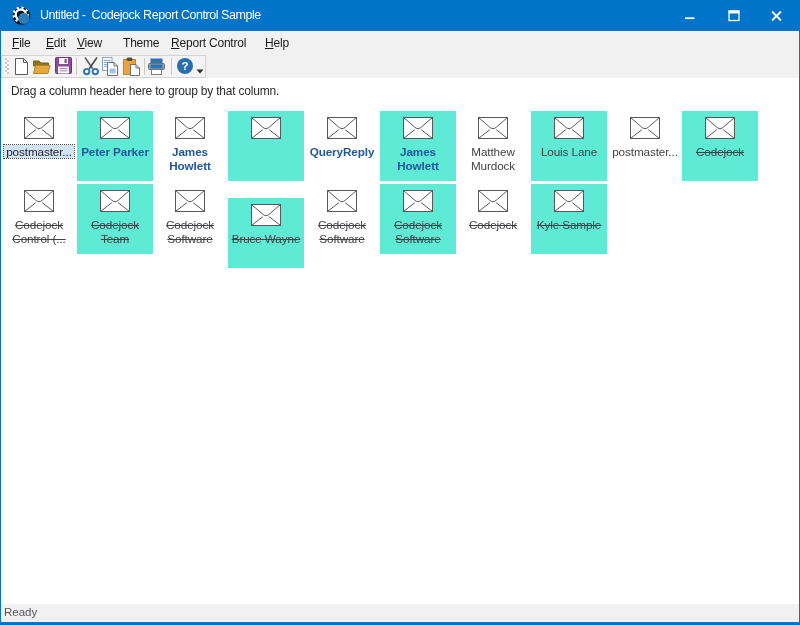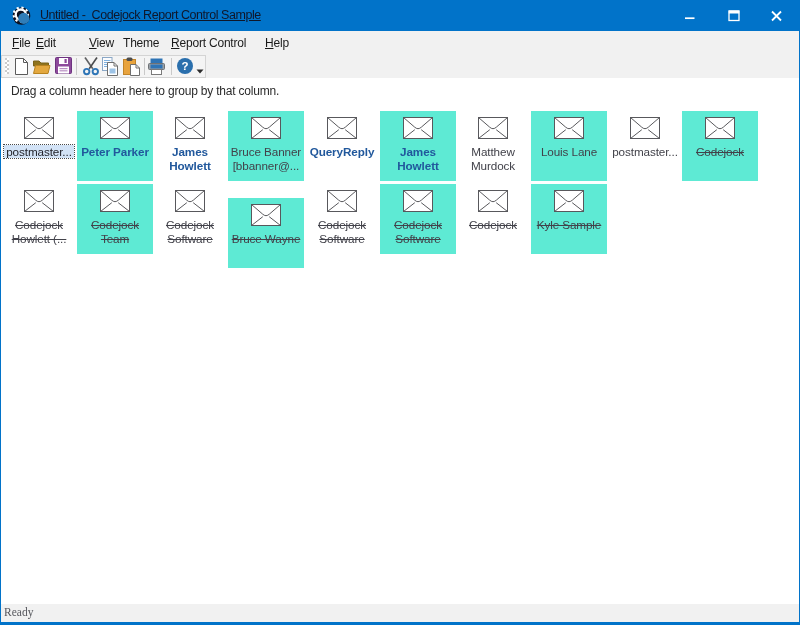--- a/index.html
+++ b/index.html
@@ -1,35 +1,35 @@
 <!DOCTYPE html>
 <html><head>
 <meta charset="utf-8">
 <style>
   html,body{margin:0;padding:0;}
   #win{position:relative;width:800px;height:625px;background:#fff;
        font-family:"Liberation Sans",sans-serif;overflow:hidden;}
   .abs{position:absolute;}
   #titlebar{left:0;top:0;width:800px;height:31px;background:#0173c9;}
-  #title{left:40px;top:0;height:31px;line-height:31px;color:#0f172a;font-size:12.5px;letter-spacing:-0.45px;white-space:pre;text-decoration:underline;}
+  #title{left:40px;top:0;height:31px;line-height:31px;color:#ffffff;font-size:12.5px;letter-spacing:-0.45px;white-space:pre;}
   #menubar{left:1px;top:31px;width:798px;height:24px;background:#f1f1f1;font-size:12px;letter-spacing:-0.2px;color:#1a1a1a;padding-left:20px;}
   .mi{position:absolute;top:0;height:24px;line-height:24px;}
   u.acc{text-decoration:underline;text-underline-offset:1px;}
   #toolrow{left:1px;top:55px;width:798px;height:23px;background:#f1f1f1;}
   #band{position:absolute;left:0px;top:0px;width:203px;height:21px;border:1px solid #d4d4d4;background:#f4f4f4;}
   #content{left:1px;top:78px;width:798px;height:526px;background:#fff;padding-left:41px;}
   #dragtxt{left:10px;top:6px;font-size:12px;letter-spacing:-0.2px;color:#2b2b2b;}
   .cell{position:absolute;width:76px;height:70px;}
   .cell.alt{background:#5eead4;}
   .env{position:absolute;left:23px;top:6px;}
   .lbl{position:absolute;left:-6px;top:34px;width:88px;text-align:center;font-size:11.7px;letter-spacing:-0.1px;line-height:14px;color:#42424a;}
   .unread{color:#21589c;font-weight:bold;}
   .struck{text-decoration:line-through;color:#42424a;}
   .sel{background:#d3e3f6;outline:1px dotted #4a4a4a;padding:0 2px;color:#23232a;}
-  #statusbar{left:1px;top:604px;width:798px;height:18px;background:#f1f1f1;font-size:11.5px;color:#55565c;font-family:Liberation Serif, serif;}
+  #statusbar{left:1px;top:604px;width:798px;height:18px;background:#f1f1f1;font-size:11.5px;color:#55565c;}
   .stright{position:absolute;top:20px;color:#8a8a8a;font-size:14px;letter-spacing:-0.2px;}
   #frameL{left:0;top:31px;width:1px;height:594px;background:#0173c9;}
   #frameR{left:799px;top:31px;width:1px;height:594px;background:#0173c9;}
   #frameB{left:0;top:622px;width:800px;height:3px;background:#0173c9;}
 </style>
 </head>
 <body>
 <div id="win">
   <div class="abs" id="titlebar">
     <svg class="abs" style="left:12px;top:6px" width="20" height="20" viewBox="0 0 20 20">
@@ -43,22 +43,22 @@
       <g stroke="#ffffff" fill="none">
         <path d="M20 18.2 H29.5" stroke-width="1.7"></path>
         <rect x="64" y="11" width="10" height="9.5" stroke-width="1.3"></rect>
         <rect x="63.7" y="10.5" width="10.6" height="3" fill="#ffffff" stroke="none"></rect>
         <path d="M107 11.5 L116 20.5 M116 11.5 L107 20.5" stroke-width="1.8"></path>
       </g>
     </svg>
   </div>
   <div class="abs" id="menubar">
     <span class="mi" style="left:11px"><u class="acc">F</u>ile</span>
-    <span class="mi" style="left:35px"><u class="acc">E</u>dit</span>
-    <span class="mi" style="left:88px"><u class="acc">V</u>iew</span>
+    <span class="mi" style="left:45px"><u class="acc">E</u>dit</span>
+    <span class="mi" style="left:76px"><u class="acc">V</u>iew</span>
     <span class="mi" style="left:122px">Theme</span>
     <span class="mi" style="left:170px"><u class="acc">R</u>eport Control</span>
     <span class="mi" style="left:264px"><u class="acc">H</u>elp</span>
   </div>
   <div class="abs" id="toolrow">
     <div id="band"></div>
     <svg class="abs" style="left:0;top:0" width="210" height="23" viewBox="0 0 210 23">
 
       <g fill="#cbcbcb">
         <rect x="4" y="3" width="2" height="2"></rect>
@@ -170,21 +170,20 @@
             <path d="M0.5 21.5 L11.8 12.7 M29.5 21.5 L18.2 12.7" fill="none" stroke="#58585c"></path>
           </svg>
           <div class="lbl"><span class="unread">James</span><br><span class="unread">Howlett</span></div>
         </div>
         <div class="cell alt" style="left:227px;top:33px">
           <svg class="env" width="30" height="22" viewBox="0 0 30 22">
             <rect x="0.5" y="0.5" width="29" height="21" fill="#fff" stroke="#58585c"></rect>
             <path d="M0.5 0.5 L11.5 10 Q15 13.4 18.5 10 L29.5 0.5" fill="none" stroke="#58585c"></path>
             <path d="M0.5 21.5 L11.8 12.7 M29.5 21.5 L18.2 12.7" fill="none" stroke="#58585c"></path>
           </svg>
-          <div class="lbl">Bruce Banner<br>[bbanner@...</div>
         </div>
         <div class="cell" style="left:303px;top:33px">
           <svg class="env" width="30" height="22" viewBox="0 0 30 22">
             <rect x="0.5" y="0.5" width="29" height="21" fill="#fff" stroke="#58585c"></rect>
             <path d="M0.5 0.5 L11.5 10 Q15 13.4 18.5 10 L29.5 0.5" fill="none" stroke="#58585c"></path>
             <path d="M0.5 21.5 L11.8 12.7 M29.5 21.5 L18.2 12.7" fill="none" stroke="#58585c"></path>
           </svg>
           <div class="lbl"><span class="unread">QueryReply</span></div>
         </div>
         <div class="cell alt" style="left:379px;top:33px">
@@ -226,21 +225,21 @@
             <path d="M0.5 21.5 L11.8 12.7 M29.5 21.5 L18.2 12.7" fill="none" stroke="#58585c"></path>
           </svg>
           <div class="lbl"><span class="struck">Codejock</span></div>
         </div>
         <div class="cell" style="left:0px;top:106px">
           <svg class="env" width="30" height="22" viewBox="0 0 30 22">
             <rect x="0.5" y="0.5" width="29" height="21" fill="#fff" stroke="#58585c"></rect>
             <path d="M0.5 0.5 L11.5 10 Q15 13.4 18.5 10 L29.5 0.5" fill="none" stroke="#58585c"></path>
             <path d="M0.5 21.5 L11.8 12.7 M29.5 21.5 L18.2 12.7" fill="none" stroke="#58585c"></path>
           </svg>
-          <div class="lbl"><span class="struck">Codejock</span><br><span class="struck">Howlett (...</span></div>
+          <div class="lbl"><span class="struck">Codejock</span><br><span class="struck">Control (...</span></div>
         </div>
         <div class="cell alt" style="left:76px;top:106px">
           <svg class="env" width="30" height="22" viewBox="0 0 30 22">
             <rect x="0.5" y="0.5" width="29" height="21" fill="#fff" stroke="#58585c"></rect>
             <path d="M0.5 0.5 L11.5 10 Q15 13.4 18.5 10 L29.5 0.5" fill="none" stroke="#58585c"></path>
             <path d="M0.5 21.5 L11.8 12.7 M29.5 21.5 L18.2 12.7" fill="none" stroke="#58585c"></path>
           </svg>
           <div class="lbl"><span class="struck">Codejock</span><br><span class="struck">Team</span></div>
         </div>
         <div class="cell" style="left:151px;top:106px">

